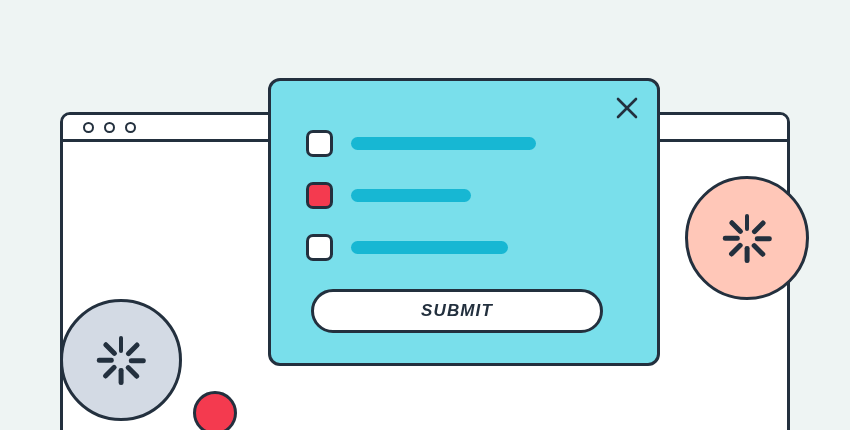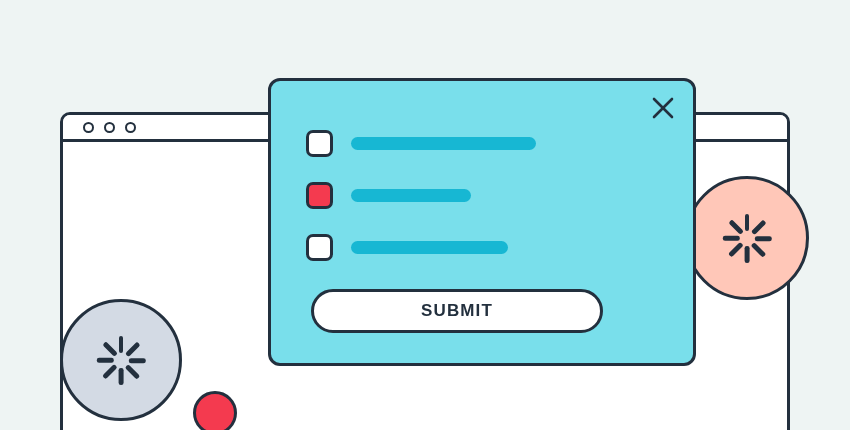--- a/index.html
+++ b/index.html
@@ -126,27 +126,28 @@
     border: 3px solid #23303e;
     border-radius: 50%;
     box-sizing: border-box;
   }
 
   
   #modal {
     position: absolute;
     left: 268px;
     top: 78px;
-    width: 428px;
+    width: 392px;
     height: 288px;
     background: #7ede ;
     background: #79dfeb;
     border: 3px solid #23303e;
     border-radius: 12px;
     box-sizing: border-box;
+    font-style: italic;
   }
   #modal-close {
     position: absolute;
     right: 14px;
     top: 11px;
     width: 32px;
     height: 32px;
     cursor: pointer;
   }
   #modal-close svg { display: block; }

